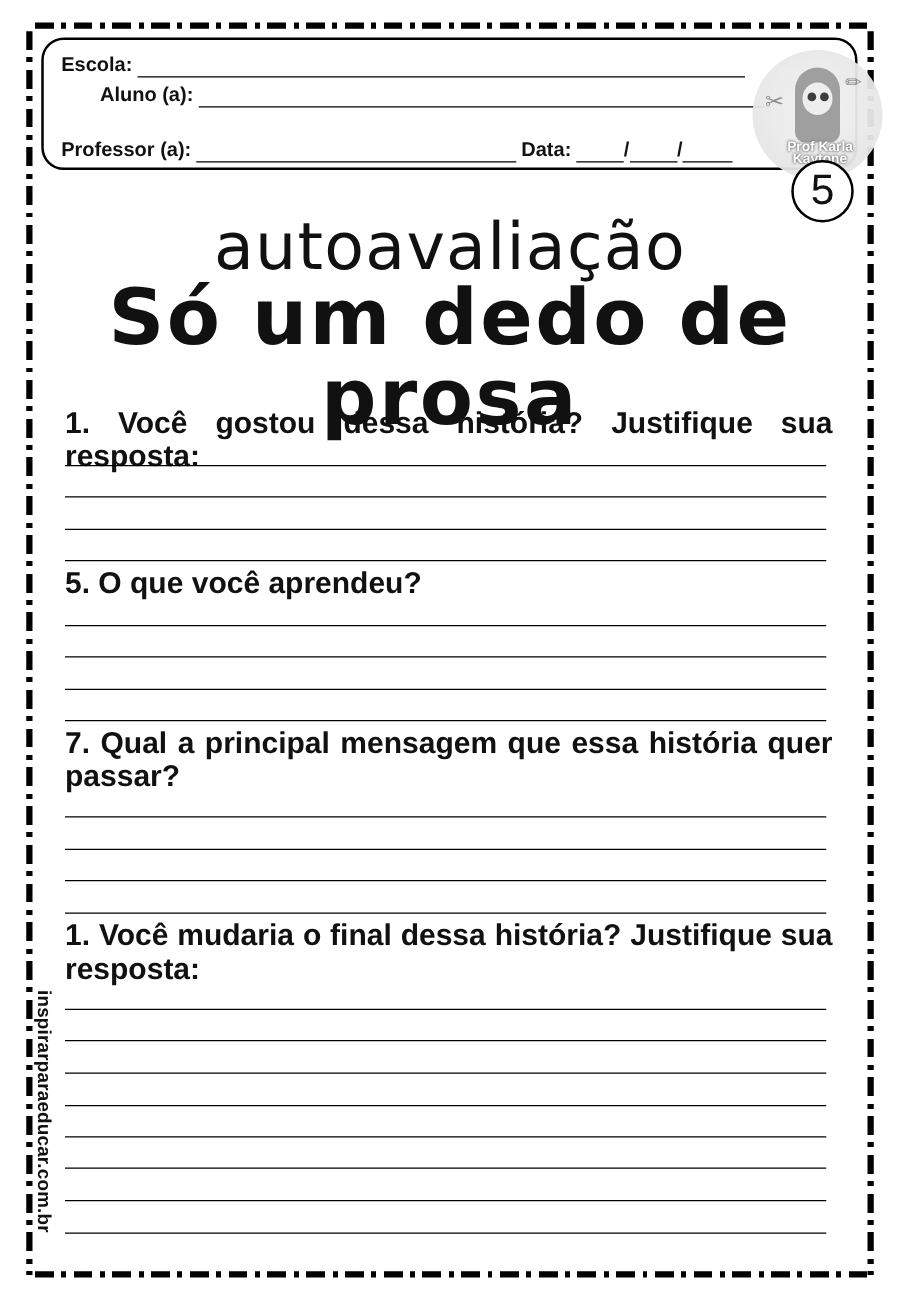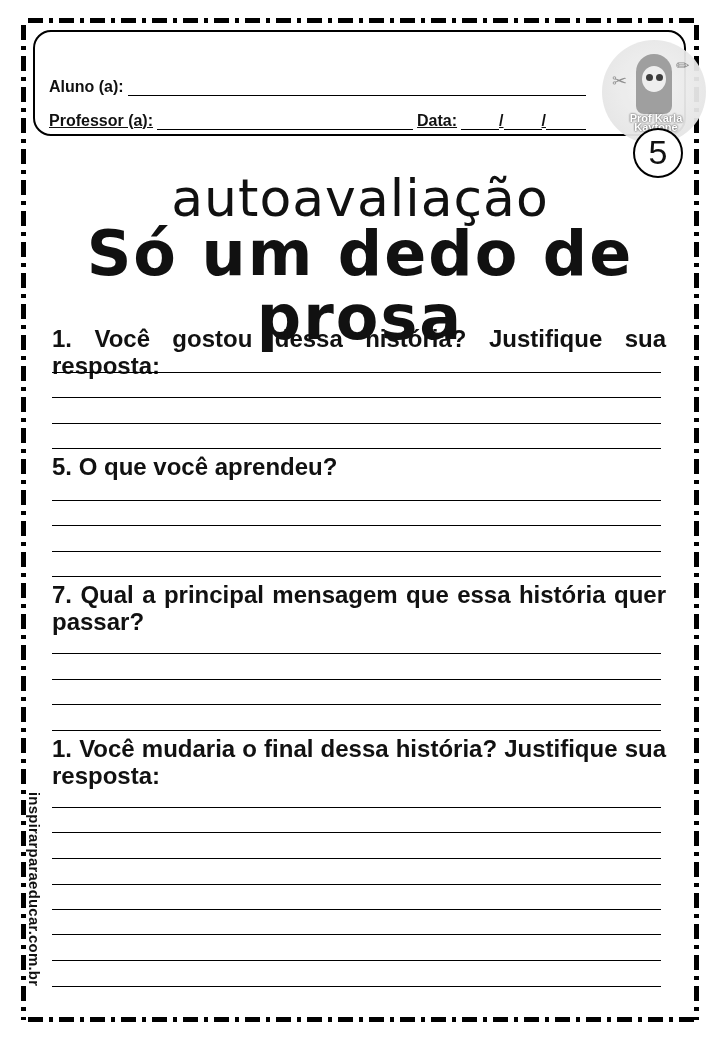--- a/index.html
+++ b/index.html
@@ -14,22 +14,22 @@
   #b-bottom { left:28px; top:1017px; width:670px; }
   #b-left { left:21px; top:25px; height:995px; }
   #b-right { left:694px; top:25px; height:995px; }
 
   .header-box { position:absolute; left:33px; top:30px; width:653px; height:106px;
     border:2.5px solid #000; border-radius:18px; box-sizing:border-box; }
   .hrow { position:absolute; left:14px; font-weight:bold; font-size:16px; display:flex; align-items:flex-end; white-space:nowrap; }
   .hrow .lbl { margin-right:4px; }
   .fill { display:inline-block; border-bottom:1.5px solid #000; height:14px; }
   #row-escola { top:12px; }
-  #row-aluno { top:46px; }
-  #row-prof { top:80px;text-decoration:underline; }
+  #row-aluno { top:36px;margin-left:31px; }
+  #row-prof { top:80px; }
 
   .logo { position:absolute; left:602px; top:40px; width:104px; height:104px; border-radius:50%;
     background:radial-gradient(circle at 50% 45%, #f3f3f3 0%, #e6e6e6 70%, #dcdcdc 100%); opacity:0.95; }
   .logo .face { position:absolute; left:34px; top:14px; width:36px; height:60px; border-radius:18px 18px 8px 8px; background:#9a9a9a; }
   .logo .skin { position:absolute; left:40px; top:26px; width:24px; height:26px; border-radius:50%; background:#eee; }
   .logo .eye { position:absolute; top:34px; width:7px; height:7px; border-radius:50%; background:#333; }
   .logo .eye.l { left:44px; } .logo .eye.r { left:54px; }
   .logo .brand { position:absolute; left:14px; top:74px; width:80px; font-size:11px; font-weight:bold; color:#fff;
     text-shadow:0 0 2px #666, 0 0 2px #666; text-align:center; line-height:9px; }
   .logo .scissors { position:absolute; left:10px; top:30px; font-size:18px; color:#888; }
@@ -55,20 +55,24 @@
 <body>
 
 <div>
   <div class="border-h" id="b-top"></div>
   <div class="border-h" id="b-bottom"></div>
   <div class="border-v" id="b-left"></div>
   <div class="border-v" id="b-right"></div>
 </div>
 
 <div class="header-box">
+  <div class="hrow" id="row-escola">
+    <span class="lbl">Escola:</span>
+    <span class="fill" style="width:486px"></span>
+  </div>
   <div class="hrow" id="row-aluno">
     <span class="lbl">Aluno (a):</span>
     <span class="fill" style="width:458px"></span>
   </div>
   <div class="hrow" id="row-prof">
     <span class="lbl">Professor (a):</span>
     <span class="fill" style="width:256px; margin-right:4px"></span>
     <span class="lbl">Data:</span>
     <span class="fill" style="width:38px"></span>
     <span>/</span>

